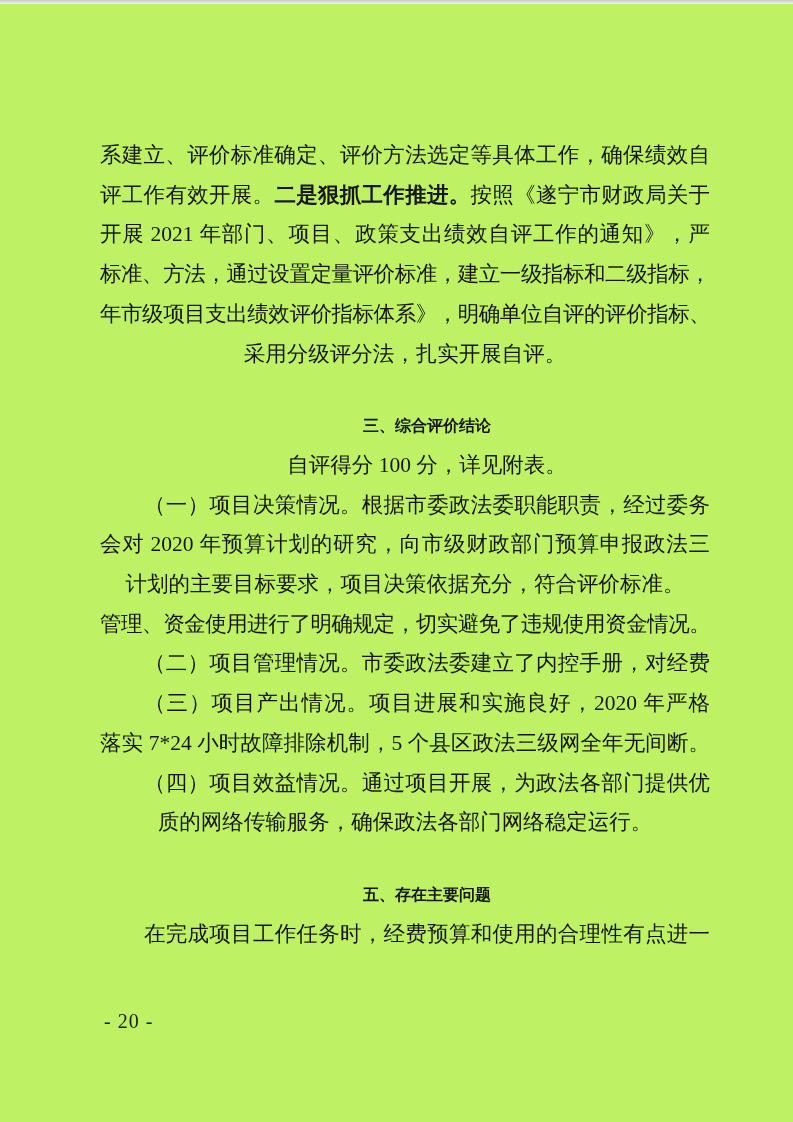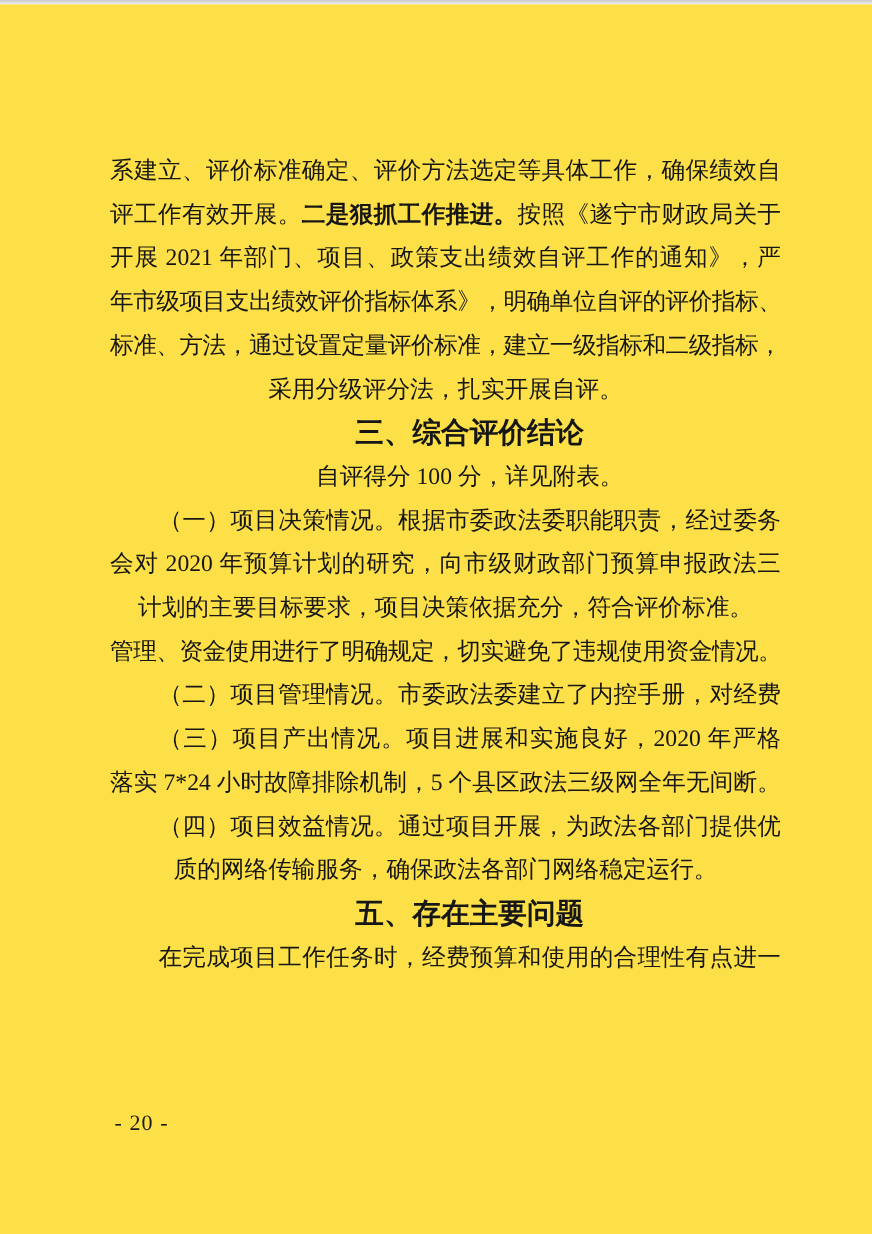--- a/index.html
+++ b/index.html
@@ -4,21 +4,21 @@
 <style>
   html,body{margin:0;padding:0;}
   body{
     width:793px;height:1122px;
     background:#ffffff;
     position:relative;
     overflow:hidden;
     font-family:"Liberation Serif","DejaVu Serif",serif;
     color:#161616;
   }
-  .page{position:absolute;inset:0;background:#fde047;}
+  .page{position:absolute;inset:0;background:#bef264;}
   .top-edge{
     position:absolute;top:0;left:0;right:0;height:4px;
     background:linear-gradient(#c8c8c8,#efefef);
   }
   .text-block{
     position:absolute;
     left:100px;top:136px;width:610px;
     font-size:21.5px;
     line-height:39.7px;
   }
@@ -29,23 +29,24 @@
   }
   .line.left{
     text-align:center;
     text-align-last:auto;
   }
   .ind{padding-left:44px;}
   .tight{letter-spacing:-0.8px;}
   .heading{
     font-family:"Liberation Sans","DejaVu Sans",sans-serif;
     font-weight:700;
-    font-size:26px;
+    font-size:16px;
     text-align:left;
     text-align-last:auto;
+    margin-top:32px;
   }
   .bold-hei{
     font-family:"Liberation Sans","DejaVu Sans",sans-serif;
     font-weight:700;
   }
   .page-number{
     position:absolute;
     left:104px;top:1010px;
     font-size:20px;
     letter-spacing:1px;
@@ -57,22 +58,22 @@
 
 <div class="page">
   <div class="top-edge"></div>
 
   <div class="text-block">
     <div class="line">系建立、评价标准确定、评价方法选定等具体工作，确保绩效自</div>
 
     <div class="line"><span>评工作有效开展。</span><span class="bold-hei">二是狠抓工作推进。</span><span>按照《遂宁市财政局关于</span></div>
 
     <div class="line">开展 2021 年部门、项目、政策支出绩效自评工作的通知》，严</div>
+    <div class="line tight">标准、方法，通过设置定量评价标准，建立一级指标和二级指标，</div>
     <div class="line tight">年市级项目支出绩效评价指标体系》，明确单位自评的评价指标、</div>
-    <div class="line tight">标准、方法，通过设置定量评价标准，建立一级指标和二级指标，</div>
     <div class="line left">采用分级评分法，扎实开展自评。</div>
 
     <div class="line left heading ind">三、综合评价结论</div>
     <div class="line left ind">自评得分 100 分，详见附表。</div>
 
     <div class="line ind">（一）项目决策情况。根据市委政法委职能职责，经过委务</div>
     <div class="line">会对 2020 年预算计划的研究，向市级财政部门预算申报政法三</div>
     <div class="line left">计划的主要目标要求，项目决策依据充分，符合评价标准。</div>
 
     <div class="line tight">管理、资金使用进行了明确规定，切实避免了违规使用资金情况。</div>

